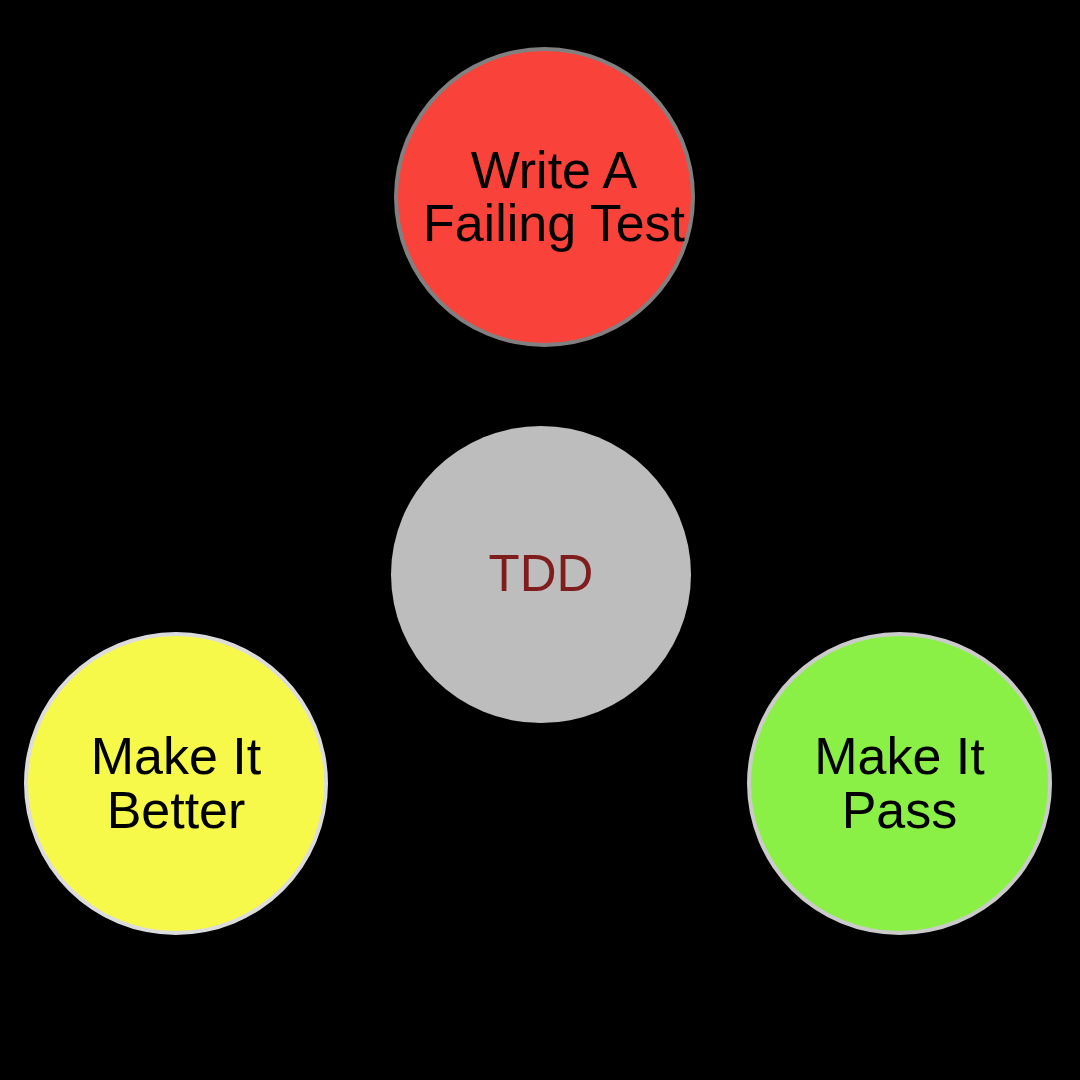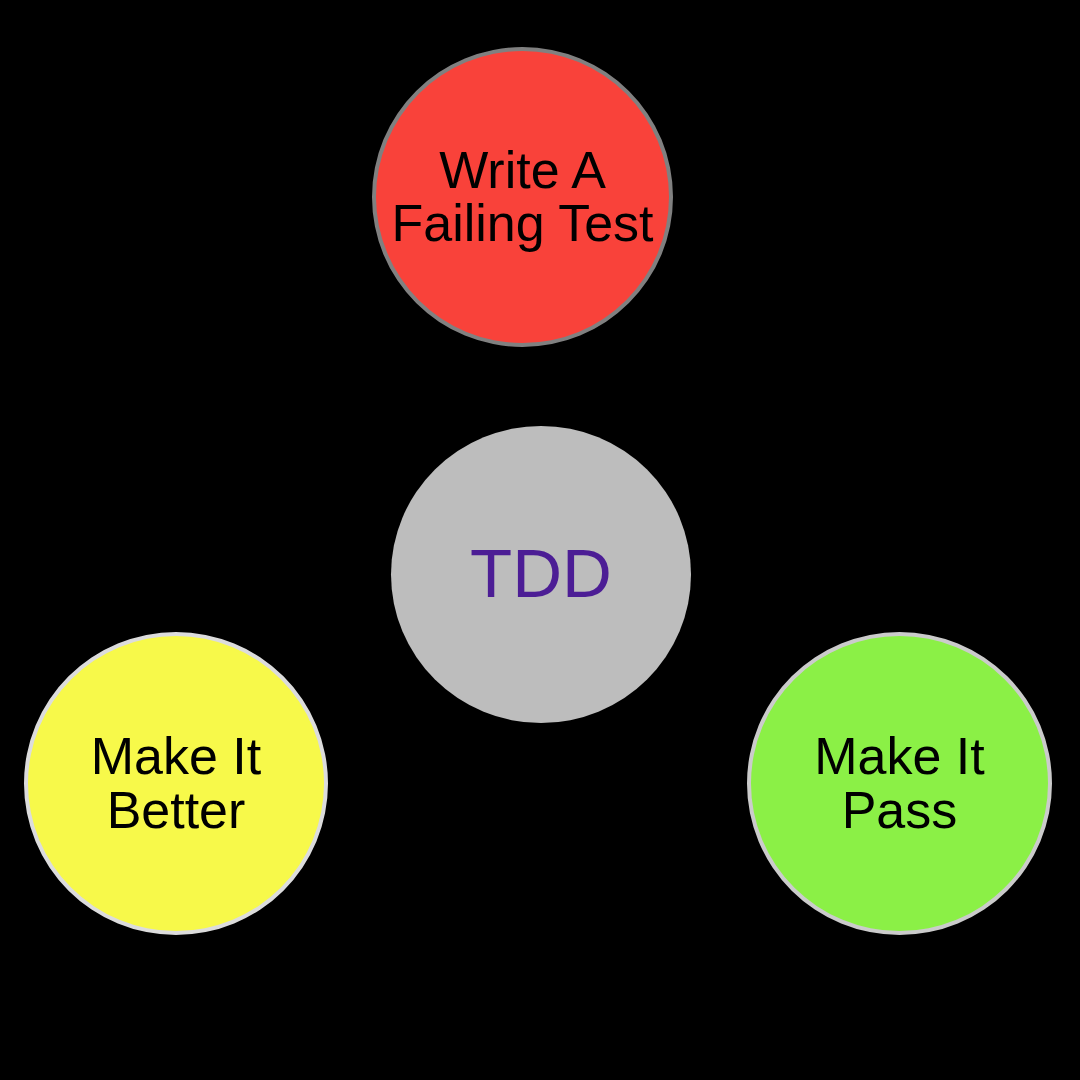--- a/index.html
+++ b/index.html
@@ -28,43 +28,44 @@
     color: #000000;
     font-weight: 400;
     line-height: 1.02;
     white-space: pre-line;
     letter-spacing: 0px;
     padding: 0 6px;
   }
 
   
   #node-write-failing-test {
-    left: 372px;
+    left: 394px;
     top: 47px;
     width: 301px;
     height: 300px;
     background: #F9423A;
     border: 4px solid #808080;
+    justify-content: flex-end;
   }
   #node-write-failing-test .node-label {
     font-size: 52px;
   }
 
   
   #node-tdd {
     left: 391px;
     top: 426px;
     width: 300px;
     height: 297px;
     background: #BDBDBD;
     border: 0;
   }
   #node-tdd .node-label {
-    font-size: 69px;
-    color: #4c1d95;
+    font-size: 51px;
+    color: #7f1d1d;
   }
 
   
   #node-make-it-better {
     left: 24px;
     top: 632px;
     width: 304px;
     height: 303px;
     background: #F7F94A;
     border: 4px solid #DCDCDC;

